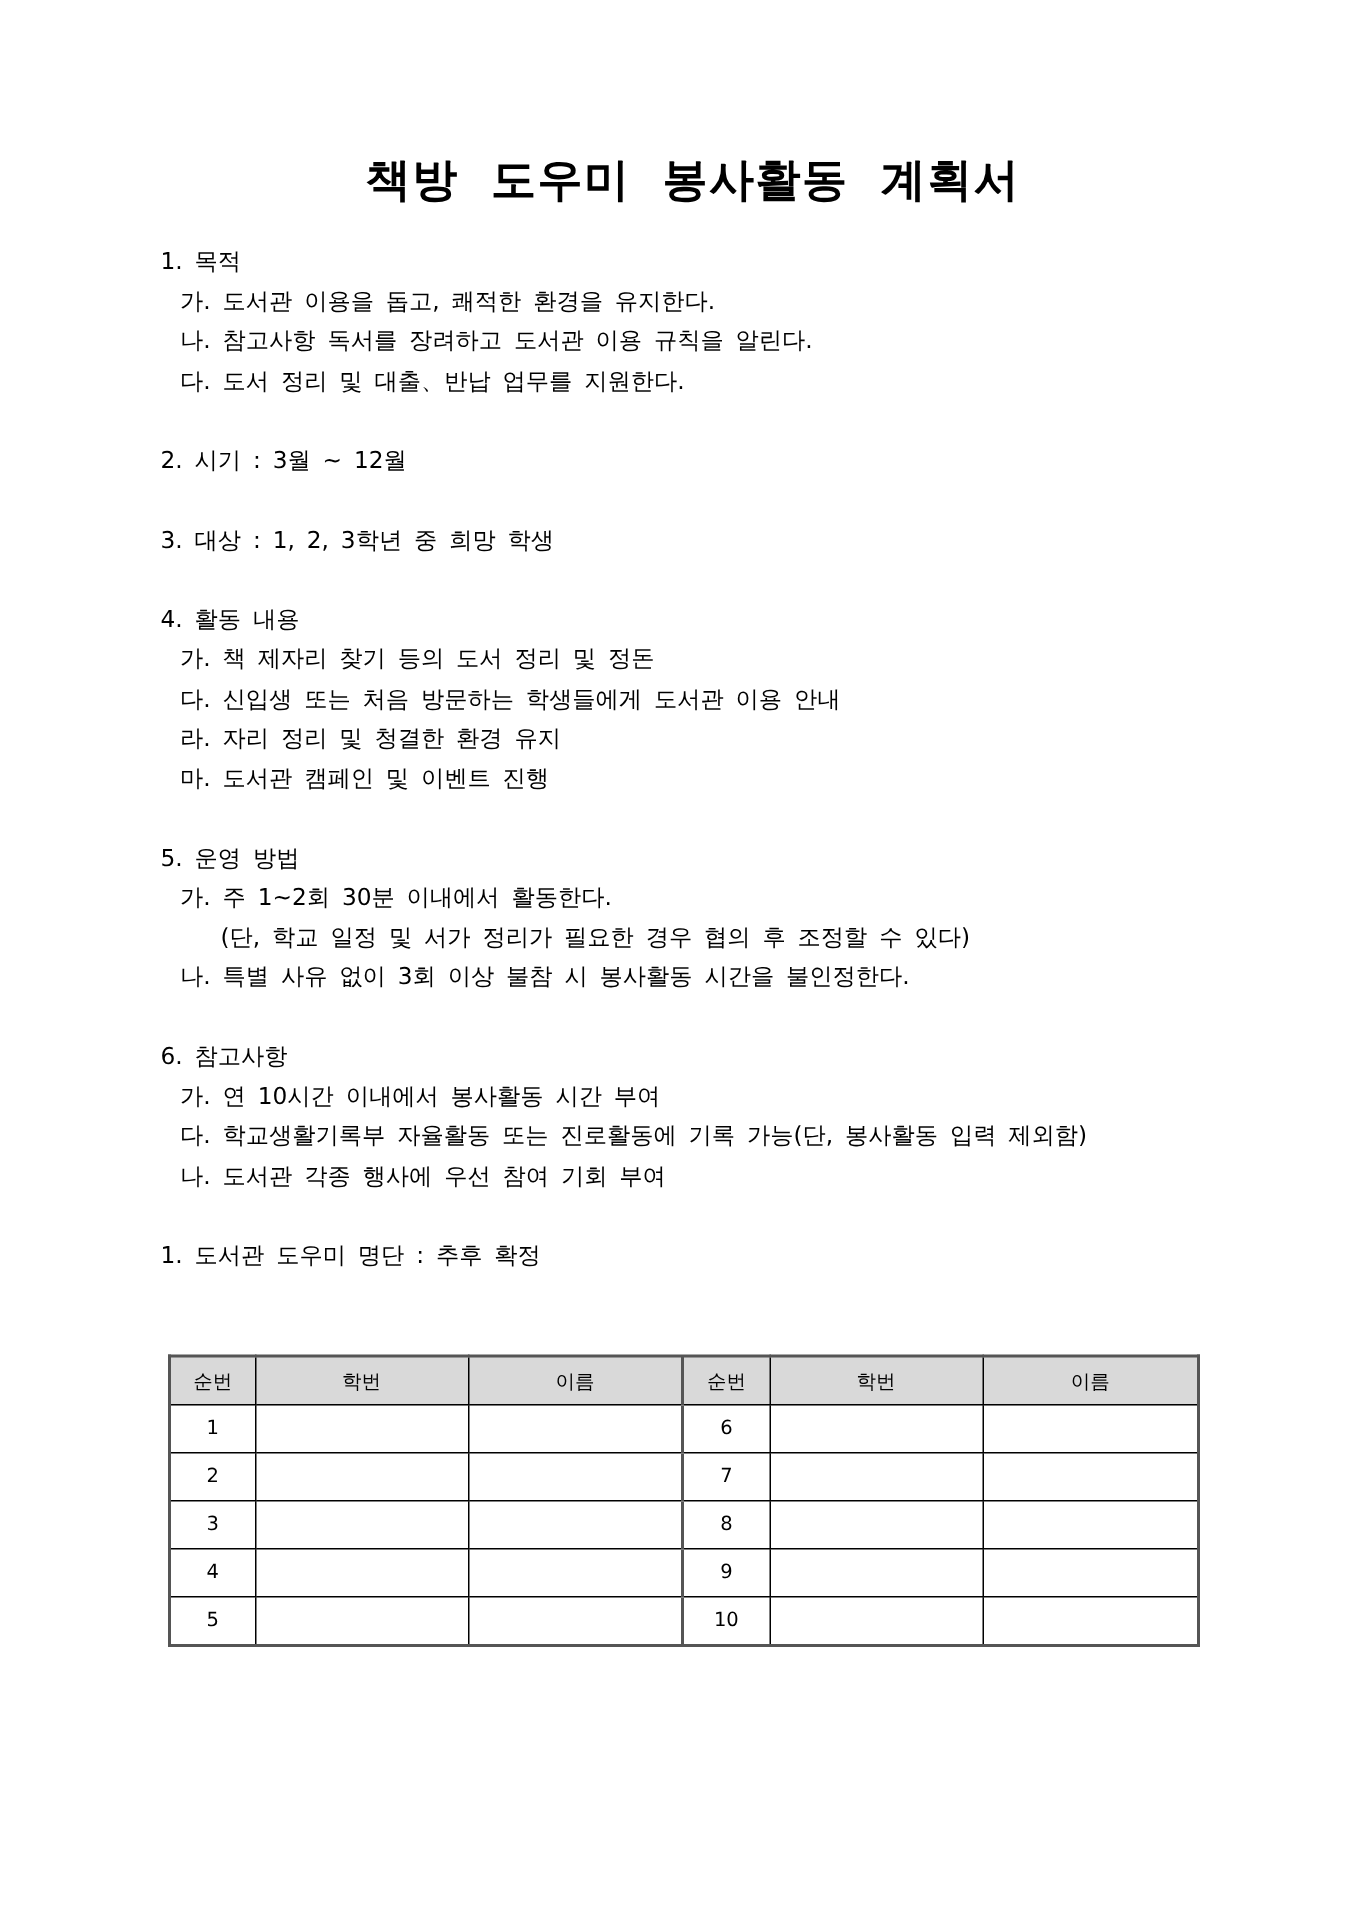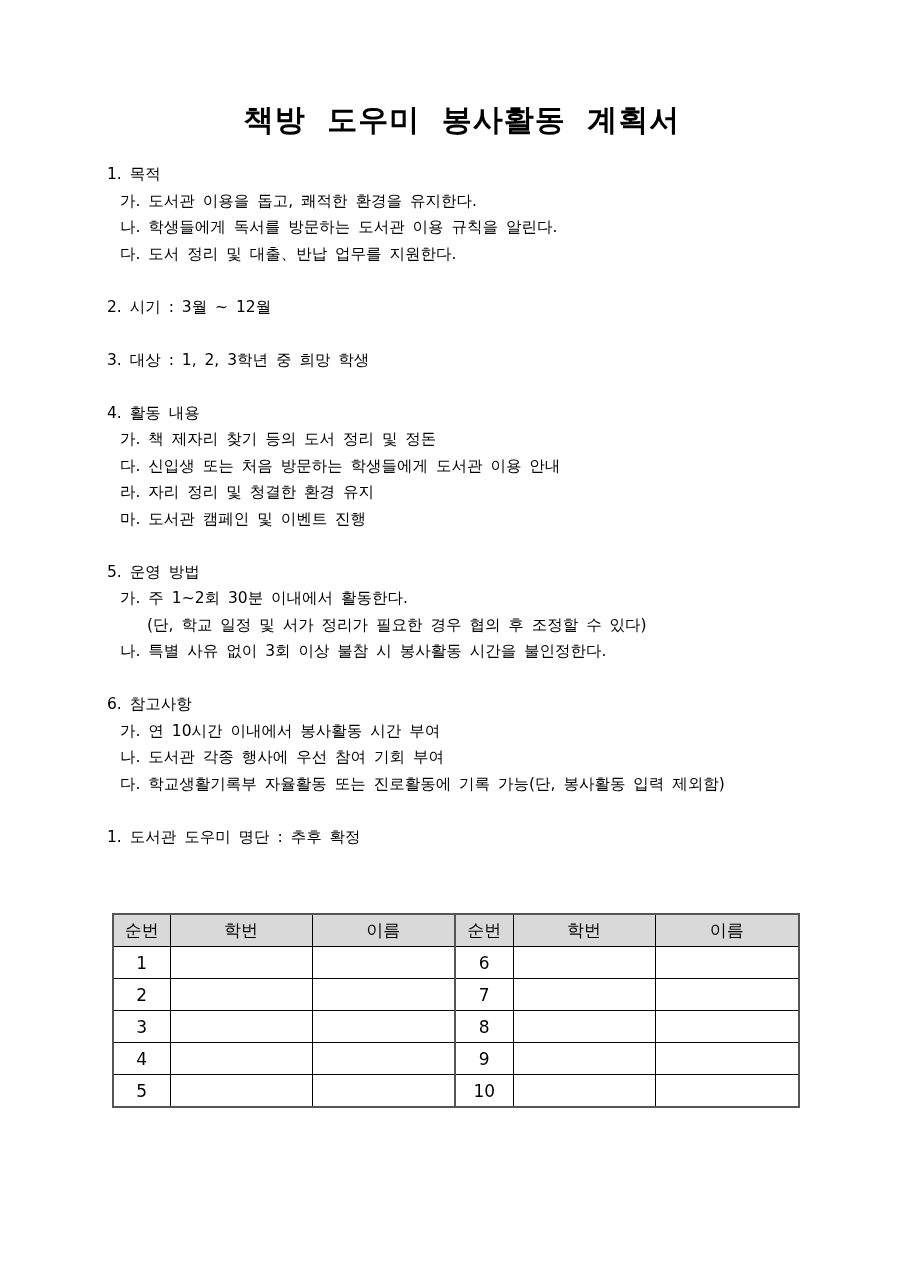--- a/index.html
+++ b/index.html
@@ -38,23 +38,22 @@
     .section + .section { margin-top: 26.5px; }
     .heading { white-space: pre; word-spacing: 3px; }
     .item { padding-left: 13px; white-space: pre; word-spacing: 3px; }
     .item.note { padding-left: 40px; }
     .roster {
       position: absolute;
       top: 903px;
       left: 112px;
       width: 686px;
       border-collapse: collapse;
-      font-size: 17px;
+      font-size: 13px;
       table-layout: fixed;
-      margin-top: 10px;
     }
     .roster th, .roster td {
       border: 1px solid #000;
       height: 31px;
       padding: 0;
       text-align: center;
       vertical-align: middle;
       font-weight: normal;
     }
     .roster th { background: #d9d9d9; }
@@ -63,21 +62,21 @@
   </style>
 </head>
 <body>
 
 <div class="title">책방 도우미 봉사활동 계획서</div>
 
 <div class="content">
   <div class="section">
     <div class="heading">1. 목적</div>
     <div class="item">가. 도서관 이용을 돕고, 쾌적한 환경을 유지한다.</div>
-    <div class="item">나. 학생들에게 독서를 방문하는 도서관 이용 규칙을 알린다.</div>
+    <div class="item">나. 참고사항 독서를 장려하고 도서관 이용 규칙을 알린다.</div>
     <div class="item">다. 도서 정리 및 대출、반납 업무를 지원한다.</div>
   </div>
 
   <div class="section">
     <div class="heading">2. 시기 : 3월 ~ 12월</div>
   </div>
 
   <div class="section">
     <div class="heading">3. 대상 : 1, 2, 3학년 중 희망 학생</div>
   </div>
@@ -93,22 +92,22 @@
   <div class="section">
     <div class="heading">5. 운영 방법</div>
     <div class="item">가. 주 1~2회 30분 이내에서 활동한다.</div>
     <div class="item note">(단, 학교 일정 및 서가 정리가 필요한 경우 협의 후 조정할 수 있다)</div>
     <div class="item">나. 특별 사유 없이 3회 이상 불참 시 봉사활동 시간을 불인정한다.</div>
   </div>
 
   <div class="section">
     <div class="heading">6. 참고사항</div>
     <div class="item">가. 연 10시간 이내에서 봉사활동 시간 부여</div>
+    <div class="item">다. 학교생활기록부 자율활동 또는 진로활동에 기록 가능(단, 봉사활동 입력 제외함)</div>
     <div class="item">나. 도서관 각종 행사에 우선 참여 기회 부여</div>
-    <div class="item">다. 학교생활기록부 자율활동 또는 진로활동에 기록 가능(단, 봉사활동 입력 제외함)</div>
   </div>
 
   <div class="section">
     <div class="heading">1. 도서관 도우미 명단 : 추후 확정</div>
   </div>
 </div>
 
 <table class="roster">
   <colgroup>
     <col style="width:57px">

